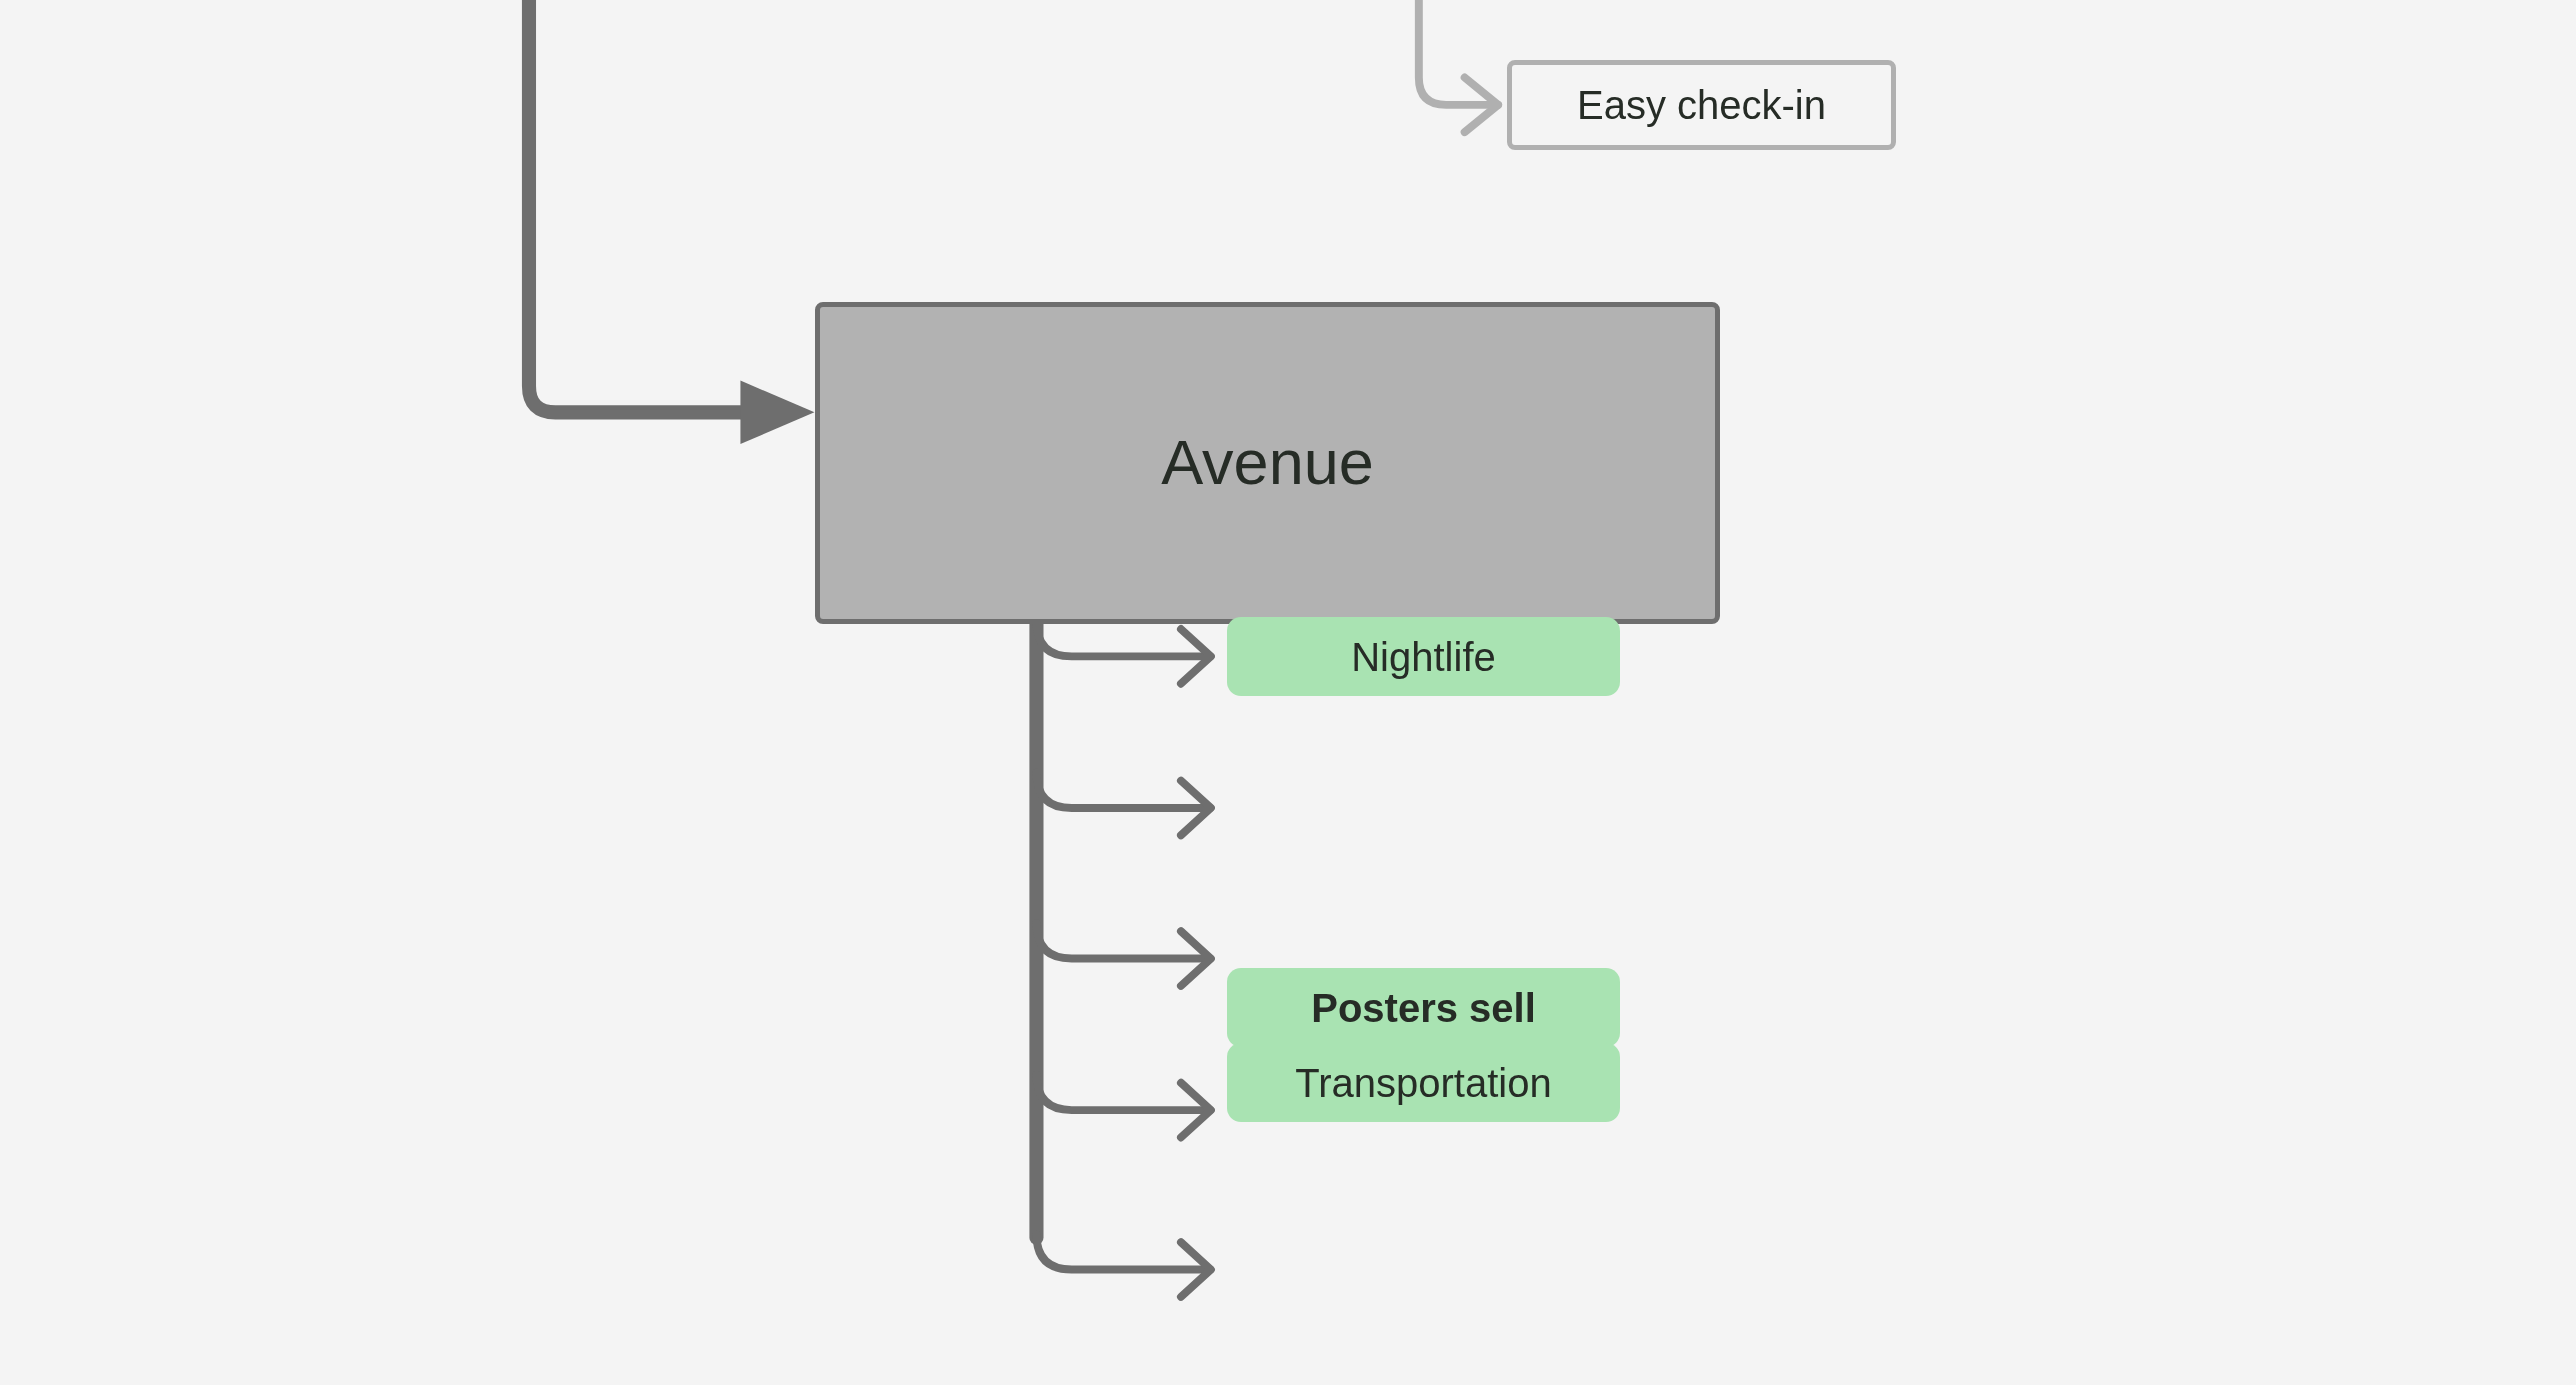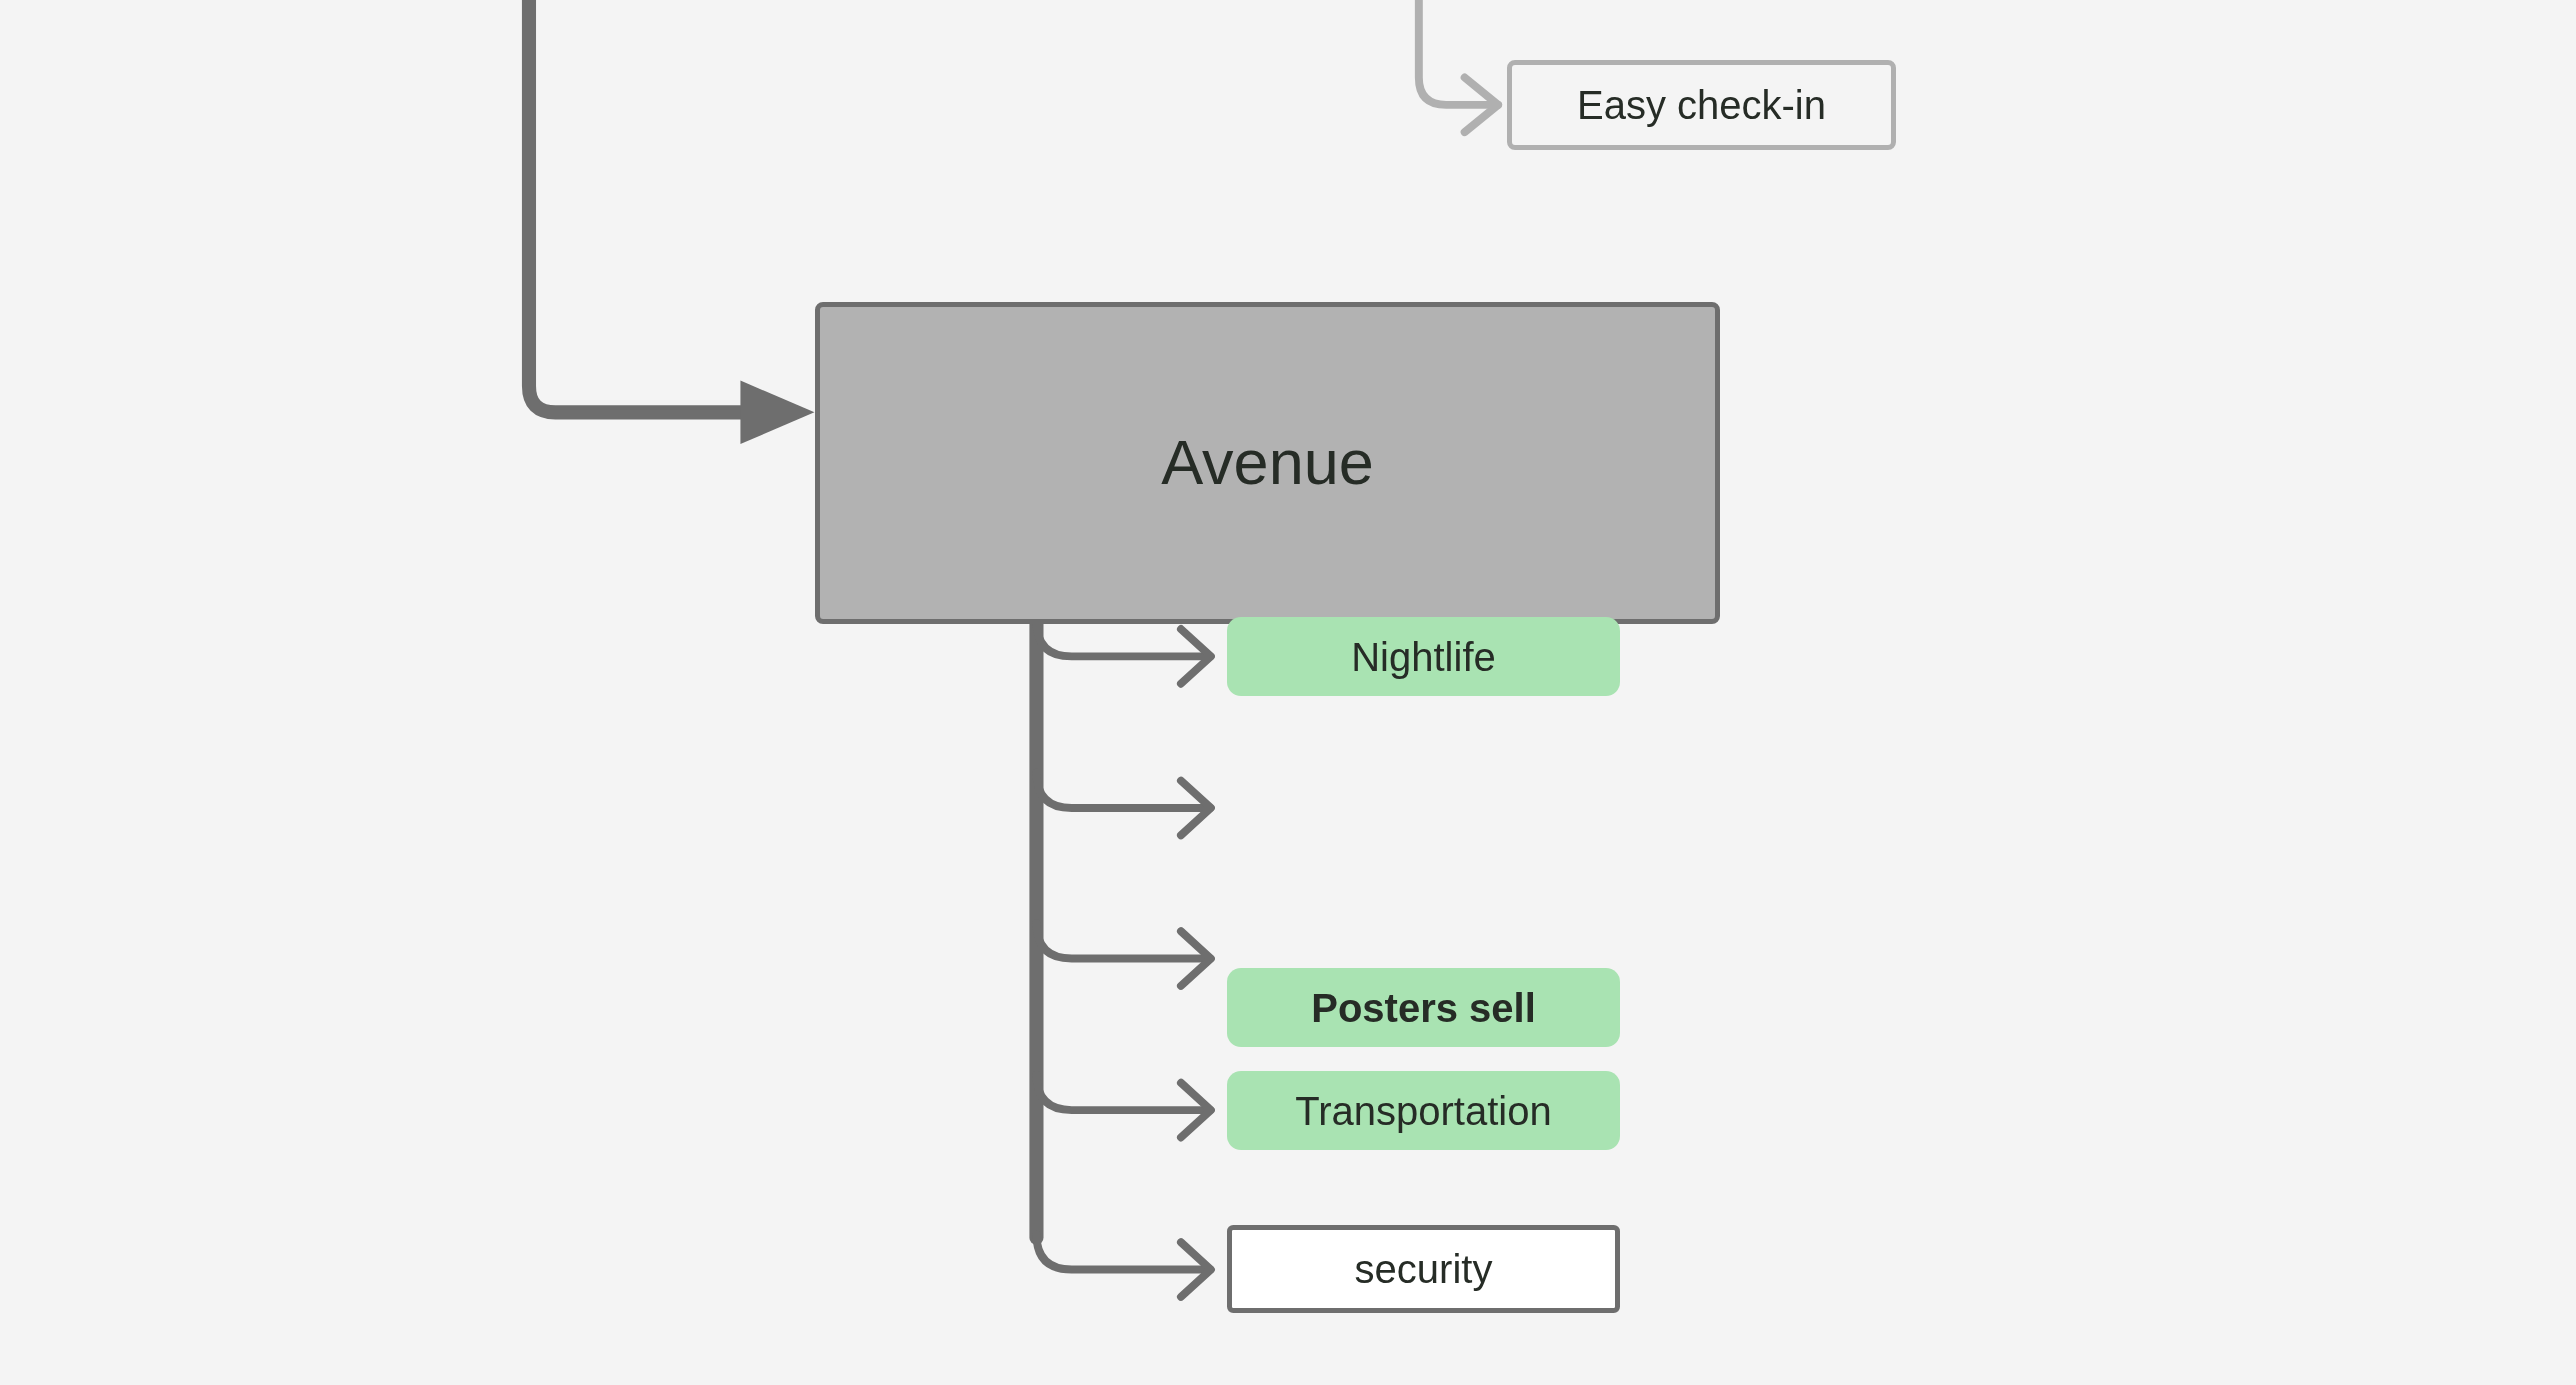--- a/index.html
+++ b/index.html
@@ -74,21 +74,21 @@
     width: 393px;
     height: 88px;
     background: #ffffff;
     border: 5.3px solid #6e6e6e;
     border-radius: 6.2px;
     font-size: 40px;
   }
   .leaf-0 { top: 617px; }
   .leaf-1 { top: 768px; }
   .leaf-2 { top: 968px; font-weight: bold; }
-  .leaf-3 { top: 1071px; }
+  .leaf-3 { top: 1043px; }
   .leaf-4 { top: 1225px; }
 </style>
 </head>
 <body>
 
 <div id="canvas">
 
   <svg id="edges" viewBox="0 0 2923 1572" width="2576" height="1385" xmlns="http://www.w3.org/2000/svg">
 
     <g>
@@ -143,18 +143,15 @@
 
 
   <div class="node node--green leaf-2">
     <span>Posters sell</span>
   </div>
 
   <div class="node node--green leaf-3">
     <span>Transportation</span>
   </div>
 
-  <div class="node node--plain leaf-4">
-    <span>security</span>
-  </div>
 
 </div>
 
 
 </body></html>

